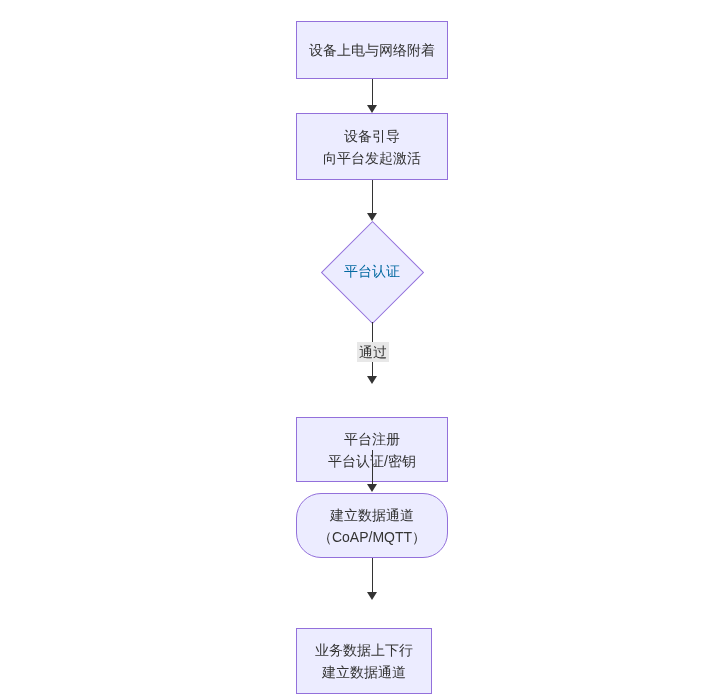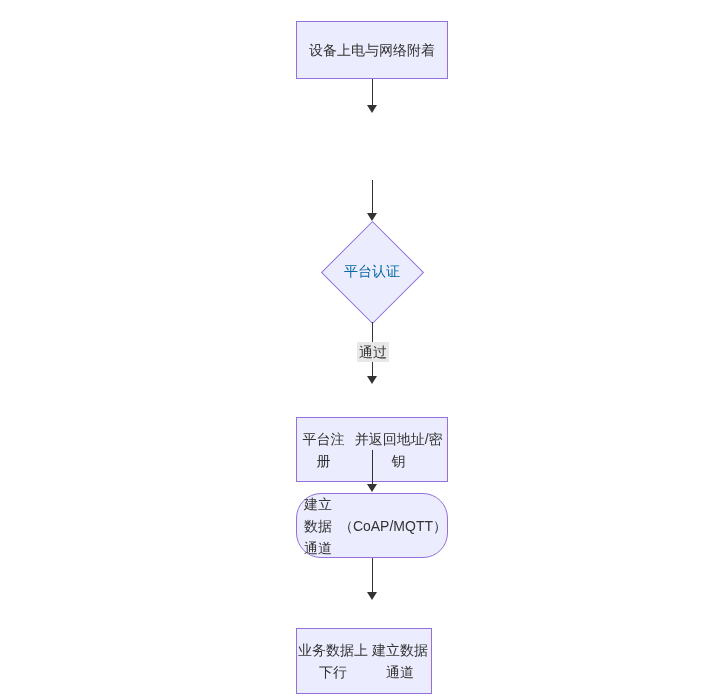--- a/index.html
+++ b/index.html
@@ -17,21 +17,21 @@
   }
   .node {
     position: absolute;
     box-sizing: border-box;
     background: #ECECFF;
     border: 1px solid #9370DB;
     color: #333333;
     font-size: 14px;
     line-height: 22px;
     display: flex;
-    flex-direction: row;
+    flex-direction: column;
     align-items: center;
     justify-content: center;
     text-align: center;
   }
   .diamond-wrap {
     position: absolute;
     display: flex;
     align-items: center;
     justify-content: center;
   }
@@ -80,36 +80,40 @@
 
 <div class="canvas">
 
   <div class="node" style="left:296px; top:21px; width:152px; height:58px;">
     <div>设备上电与网络附着</div>
   </div>
 
   <div class="edge-line" style="left:372px; top:79px; height:27px;"></div>
   <div class="arrowhead" style="left:367px; top:105px;"></div>
 
+  <div class="node" style="left:296px; top:113px; width:152px; height:67px;">
+    <div>设备引导</div>
+    <div>向平台发起激活</div>
+  </div>
 
   <div class="edge-line" style="left:372px; top:180px; height:34px;"></div>
   <div class="arrowhead" style="left:367px; top:213px;"></div>
 
   <div class="diamond-wrap" style="left:321px; top:222px; width:102px; height:100px;">
     <div class="diamond-shape"></div>
     <div class="diamond-label">平台认证</div>
   </div>
 
   <div class="edge-line" style="left:372px; top:322px; height:55px;"></div>
   <div class="edge-label" style="left:373px; top:352px;">通过</div>
   <div class="arrowhead" style="left:367px; top:376px;"></div>
 
   <div class="node" style="left:296px; top:385px; width:152px; height:65px;margin-top:32px;">
     <div>平台注册</div>
-    <div>并返回地址/密钥</div>
+    <div>平台认证/密钥</div>
   </div>
 
   <div class="edge-line" style="left:372px; top:450px; height:35px;"></div>
   <div class="arrowhead" style="left:367px; top:484px;"></div>
 
   <div class="node" style="left:296px; top:493px; width:152px; height:65px;border-radius:25px;">
     <div>建立数据通道</div>
     <div>（CoAP/MQTT）</div>
   </div>
 

